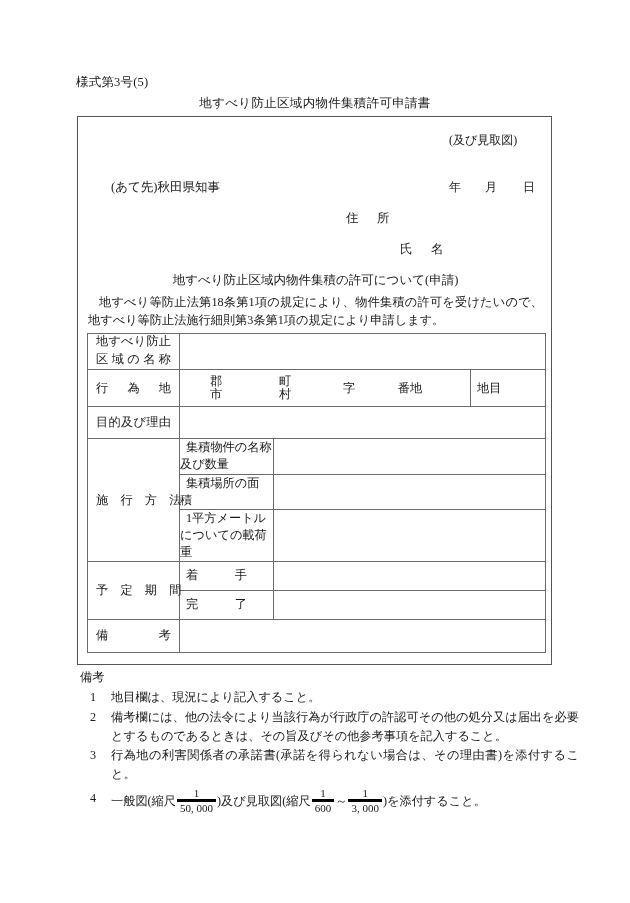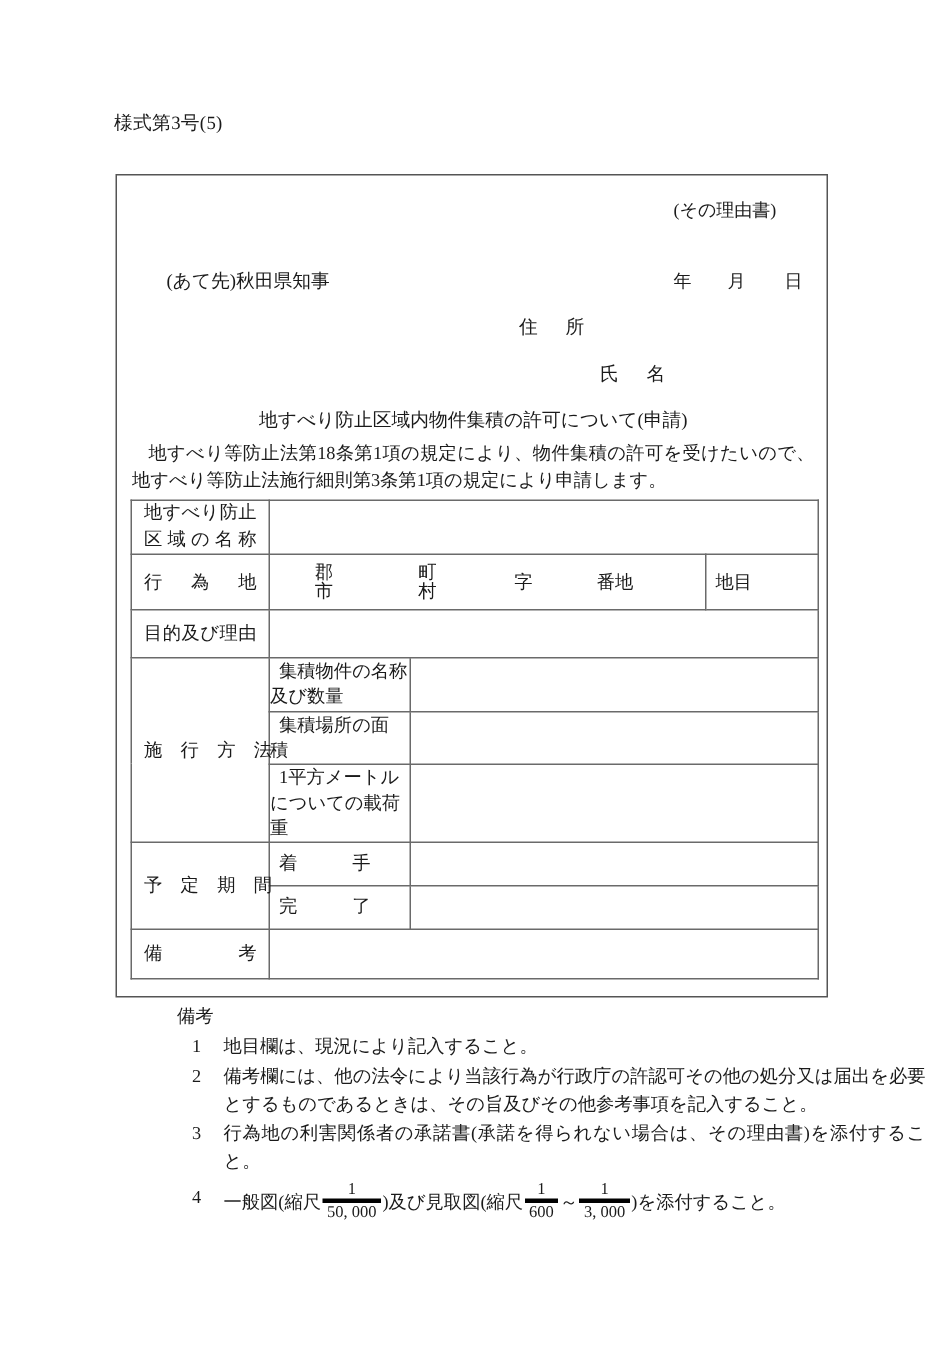--- a/index.html
+++ b/index.html
@@ -176,21 +176,20 @@
   .gi-4 { width: 60px; text-align: center; }
 
   
   .notes {
     position: absolute;
     left: 77px;
     top: 668px;
     width: 500px;
     font-size: 12.2px;
     line-height: 1.58;
-    margin-left: 38px;
   }
   .notes-title {
     margin: 0 0 1px 3px;
   }
   .note {
     position: relative;
     display: block;
     margin: 0 0 0 0;
     padding-left: 34px;
     width: 468px;
@@ -225,25 +224,26 @@
     border-top: 3px solid #000000;
     padding: 0 3px;
   }
 </style>
 </head>
 <body>
 
 <div class="page">
 
   <div class="form-no">様式第3号(5)</div>
+  <div class="doc-title">地すべり防止区域内物件集積許可申請書</div>
 
   <div class="outer-box">
 
     <div class="kigou-block">
-      <span>(その理由書)</span>
+      <span>(及び見取図)</span>
       <span class="kigou-date">
         <span class="kd-y">年</span><span class="kd-m">月</span><span>日</span>
       </span>
     </div>
 
     <div class="addressee">(あて先)秋田県知事</div>
 
     <div class="field-line f-jusho">住　所</div>
     <div class="field-line f-shimei">氏　名</div>
 

